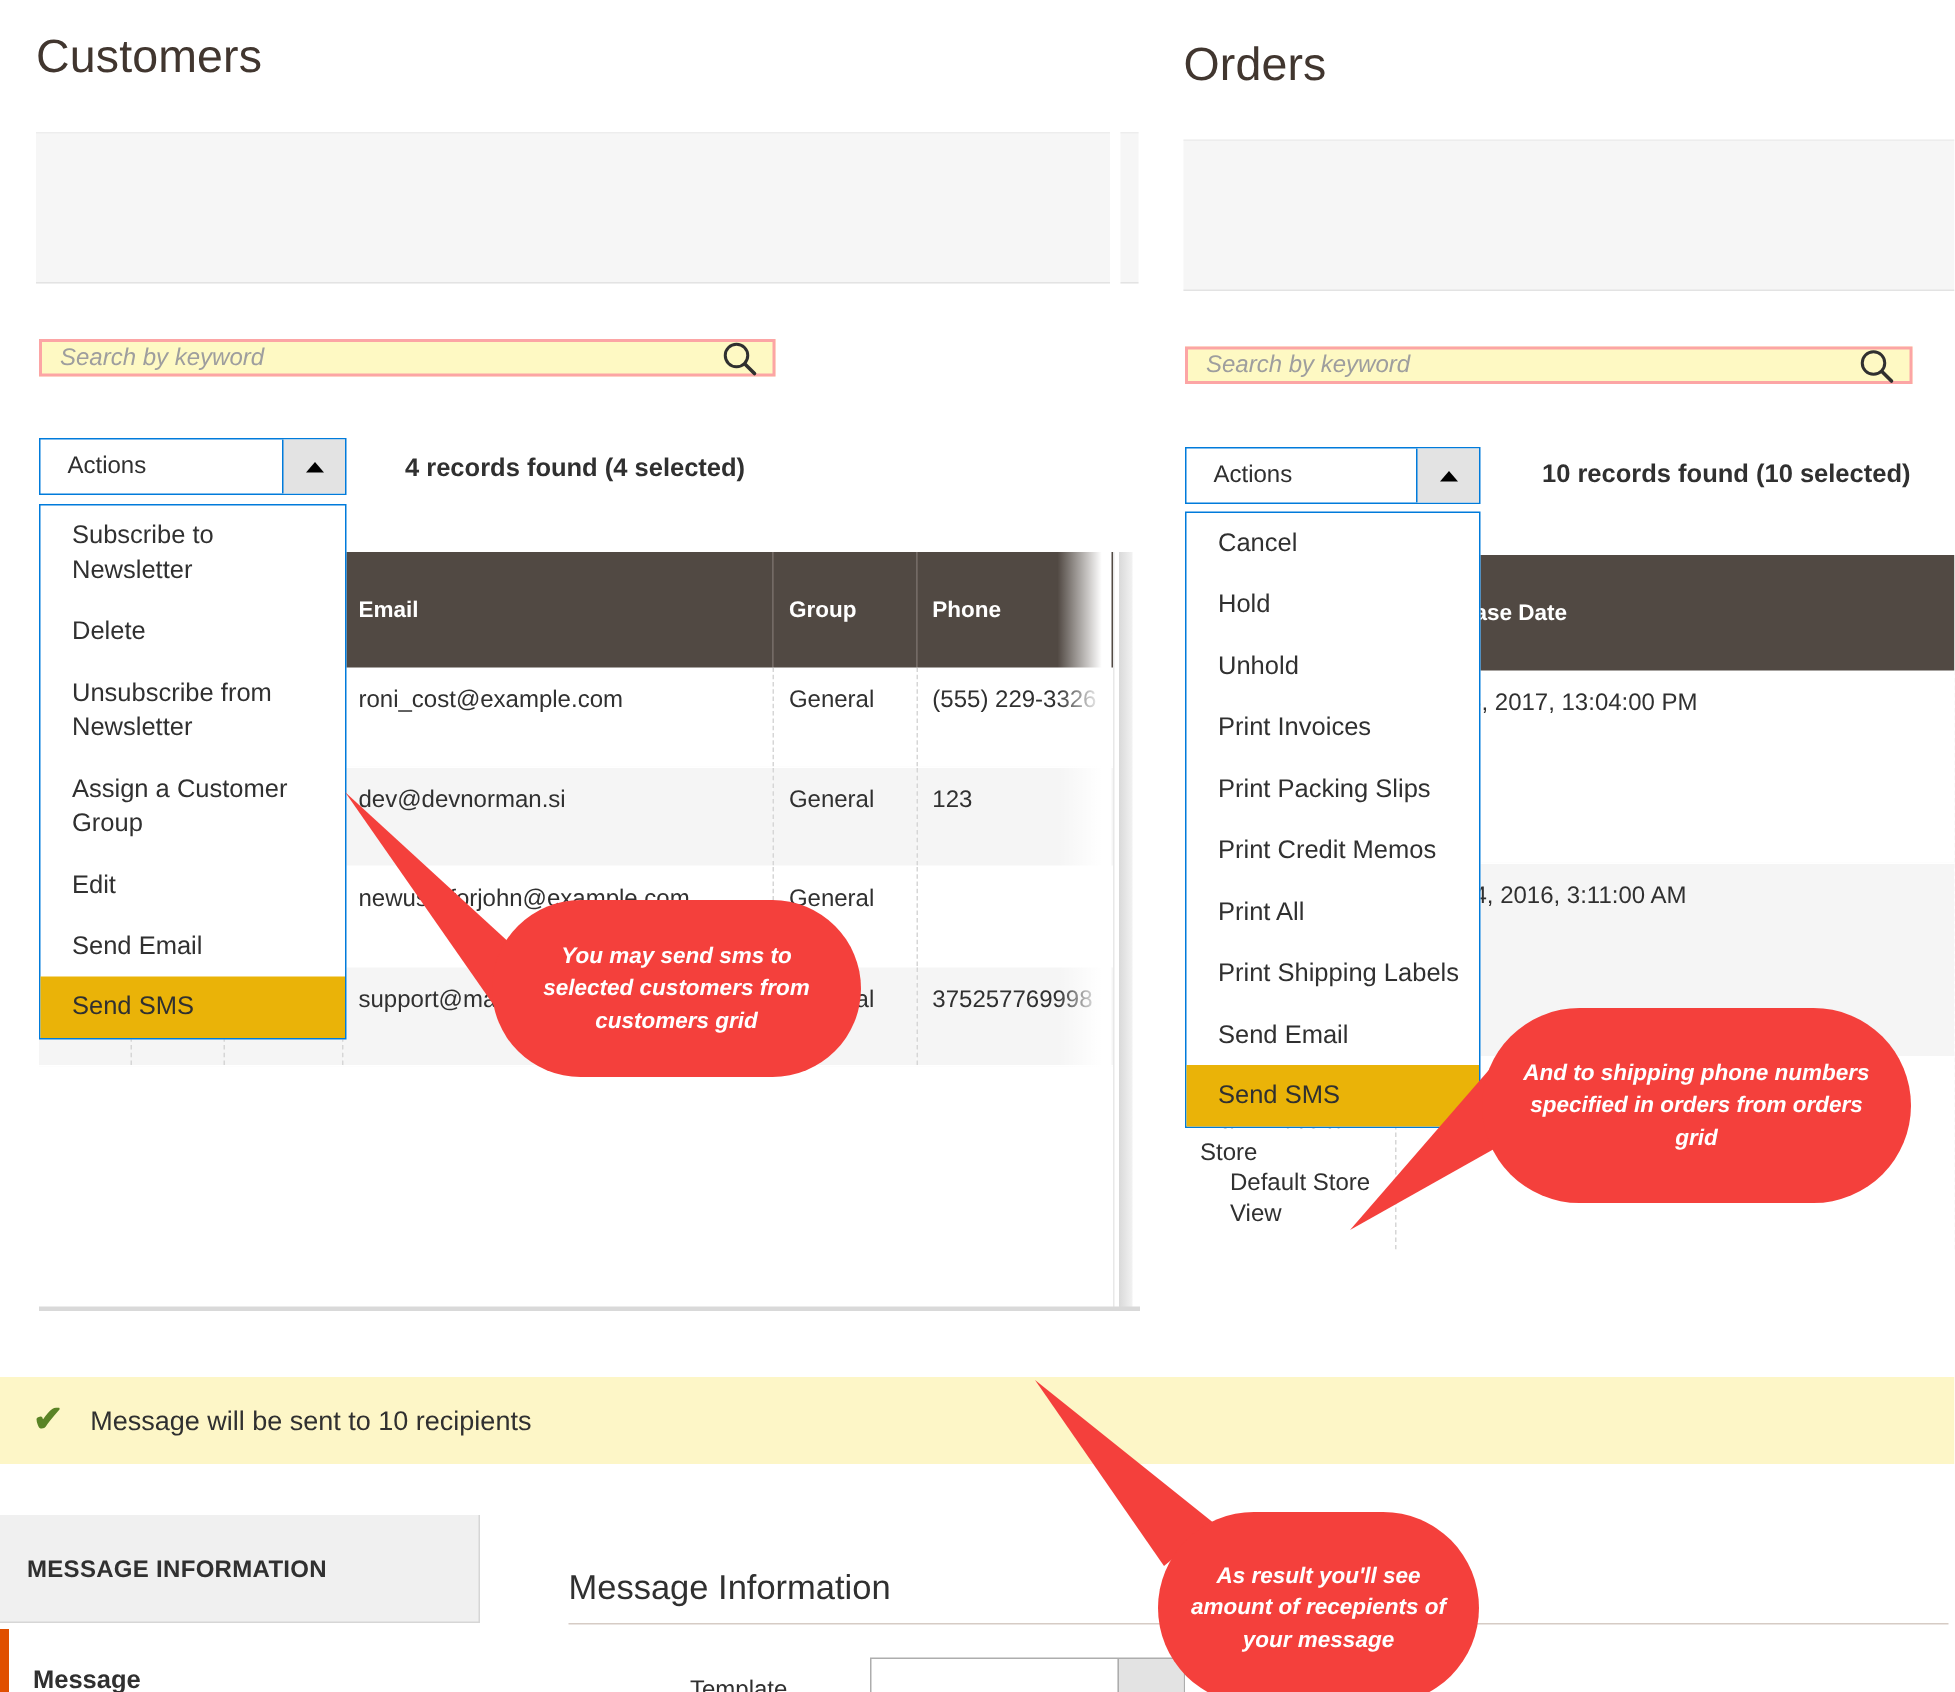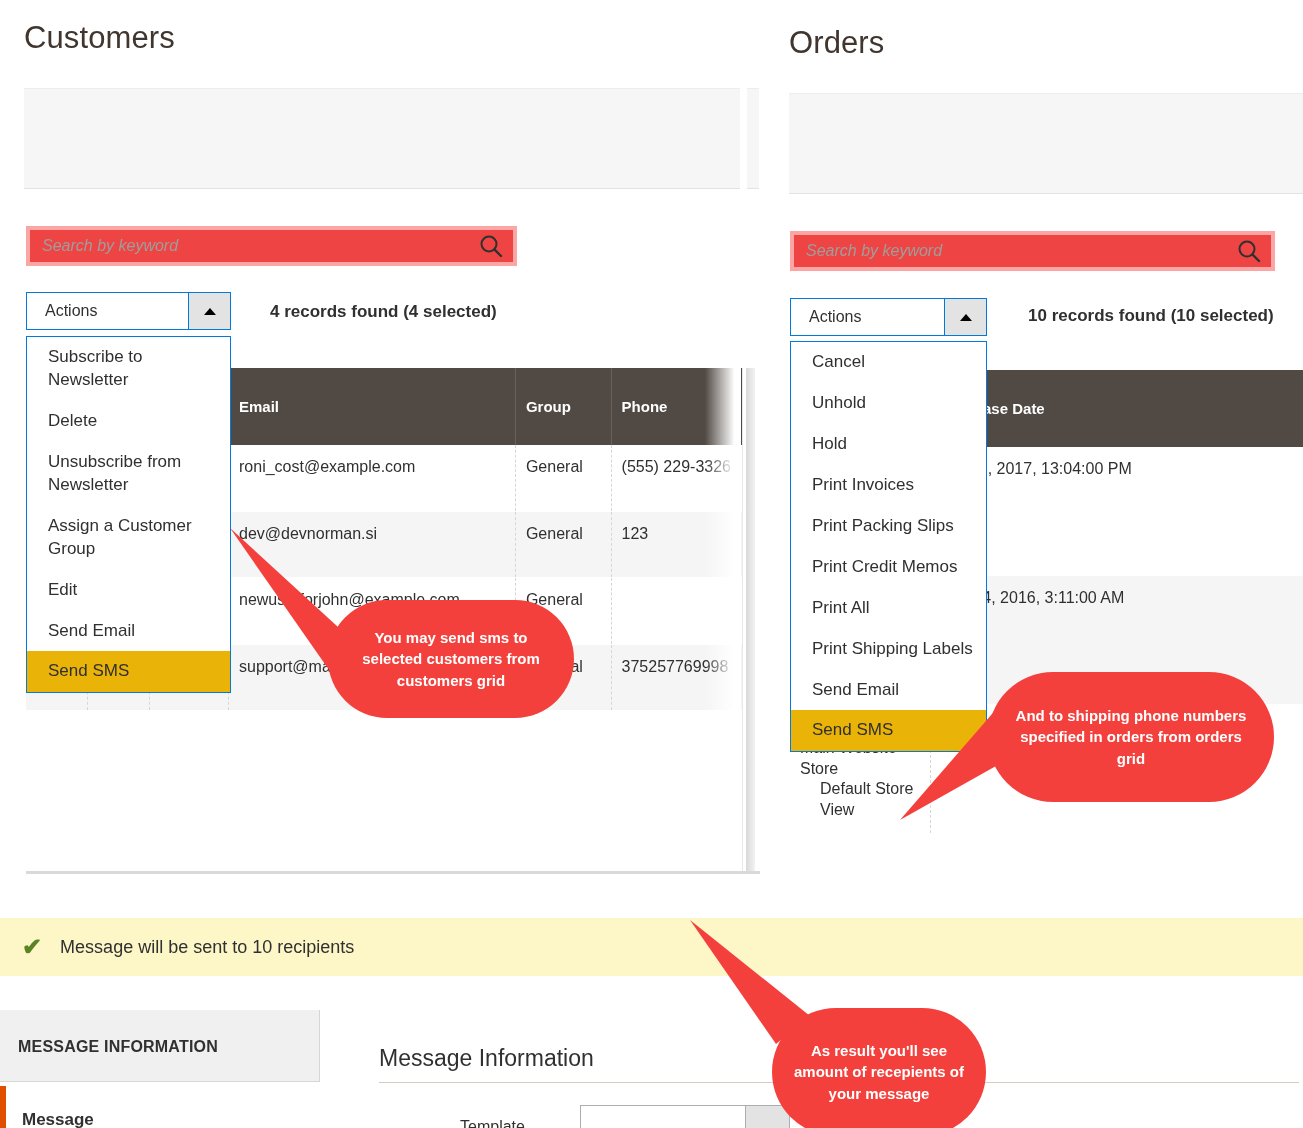--- a/index.html
+++ b/index.html
@@ -33,23 +33,23 @@
   #customers-toolbar { left: 24px; top: 88px; width: 716px; height: 101px; }
   #customers-toolbar-scrollcol {
     position:absolute; left:747px; top:88px; width:12px; height:101px;
     background:#f6f6f6; border-top:1px solid #ededed; border-bottom:1px solid #e3e3e3;
   }
   #orders-toolbar { left: 789px; top: 93px; width: 514px; height: 101px; }
 
   
   .searchbox {
     position: absolute;
-    border: 4px solid #fca5a5;
-    background: #ef4444;
-    height: 40px;
+    border: 2px solid #fca5a5;
+    background: #fef9c3;
+    height: 25px;
     display: flex;
     align-items: center;
   }
   #customers-search { left: 26px; top: 226px; width: 491px; }
   #orders-search    { left: 790px; top: 231px; width: 485px; }
   .searchbox input {
     flex: 1;
     border: 0;
     outline: none;
     background: transparent;
@@ -232,20 +232,21 @@
     position: absolute;
     background: #f4403c;
     border-radius: 999px;
     color: #ffffff;
     font-size: 15px;
     font-weight: bold;
     line-height: 1.42;
     text-align: center;
     display: flex; align-items: center; justify-content: center;
     padding: 10px 16px;
+    font-style: italic;
   }
   .callout .tail { position: absolute; }
 
   #callout-1 { left: 224px; top: 528px; width: 360px; height: 185px; }
   #callout-1 .bubble { left: 330px; top: 600px; }
   #callout-2 { left: 900px; top: 672px; width: 404px; height: 160px; }
   #callout-3 { left: 680px; top: 920px; width: 330px; height: 205px; }
 </style>
 </head>
 <body>
@@ -419,22 +420,22 @@
             <span class="pp-line3">Default Store View</span>
           </td>
           <td></td>
         </tr>
       </tbody>
     </table>
   </div>
 
   <div class="dropdown" id="orders-dropdown">
     <div class="dd-item">Cancel</div>
+    <div class="dd-item">Hold</div>
     <div class="dd-item">Unhold</div>
-    <div class="dd-item">Hold</div>
     <div class="dd-item">Print Invoices</div>
     <div class="dd-item">Print Packing Slips</div>
     <div class="dd-item">Print Credit Memos</div>
     <div class="dd-item">Print All</div>
     <div class="dd-item">Print Shipping Labels</div>
     <div class="dd-item">Send Email</div>
     <div class="dd-item selected">Send SMS</div>
   </div>
 
   <div id="message-bar">

